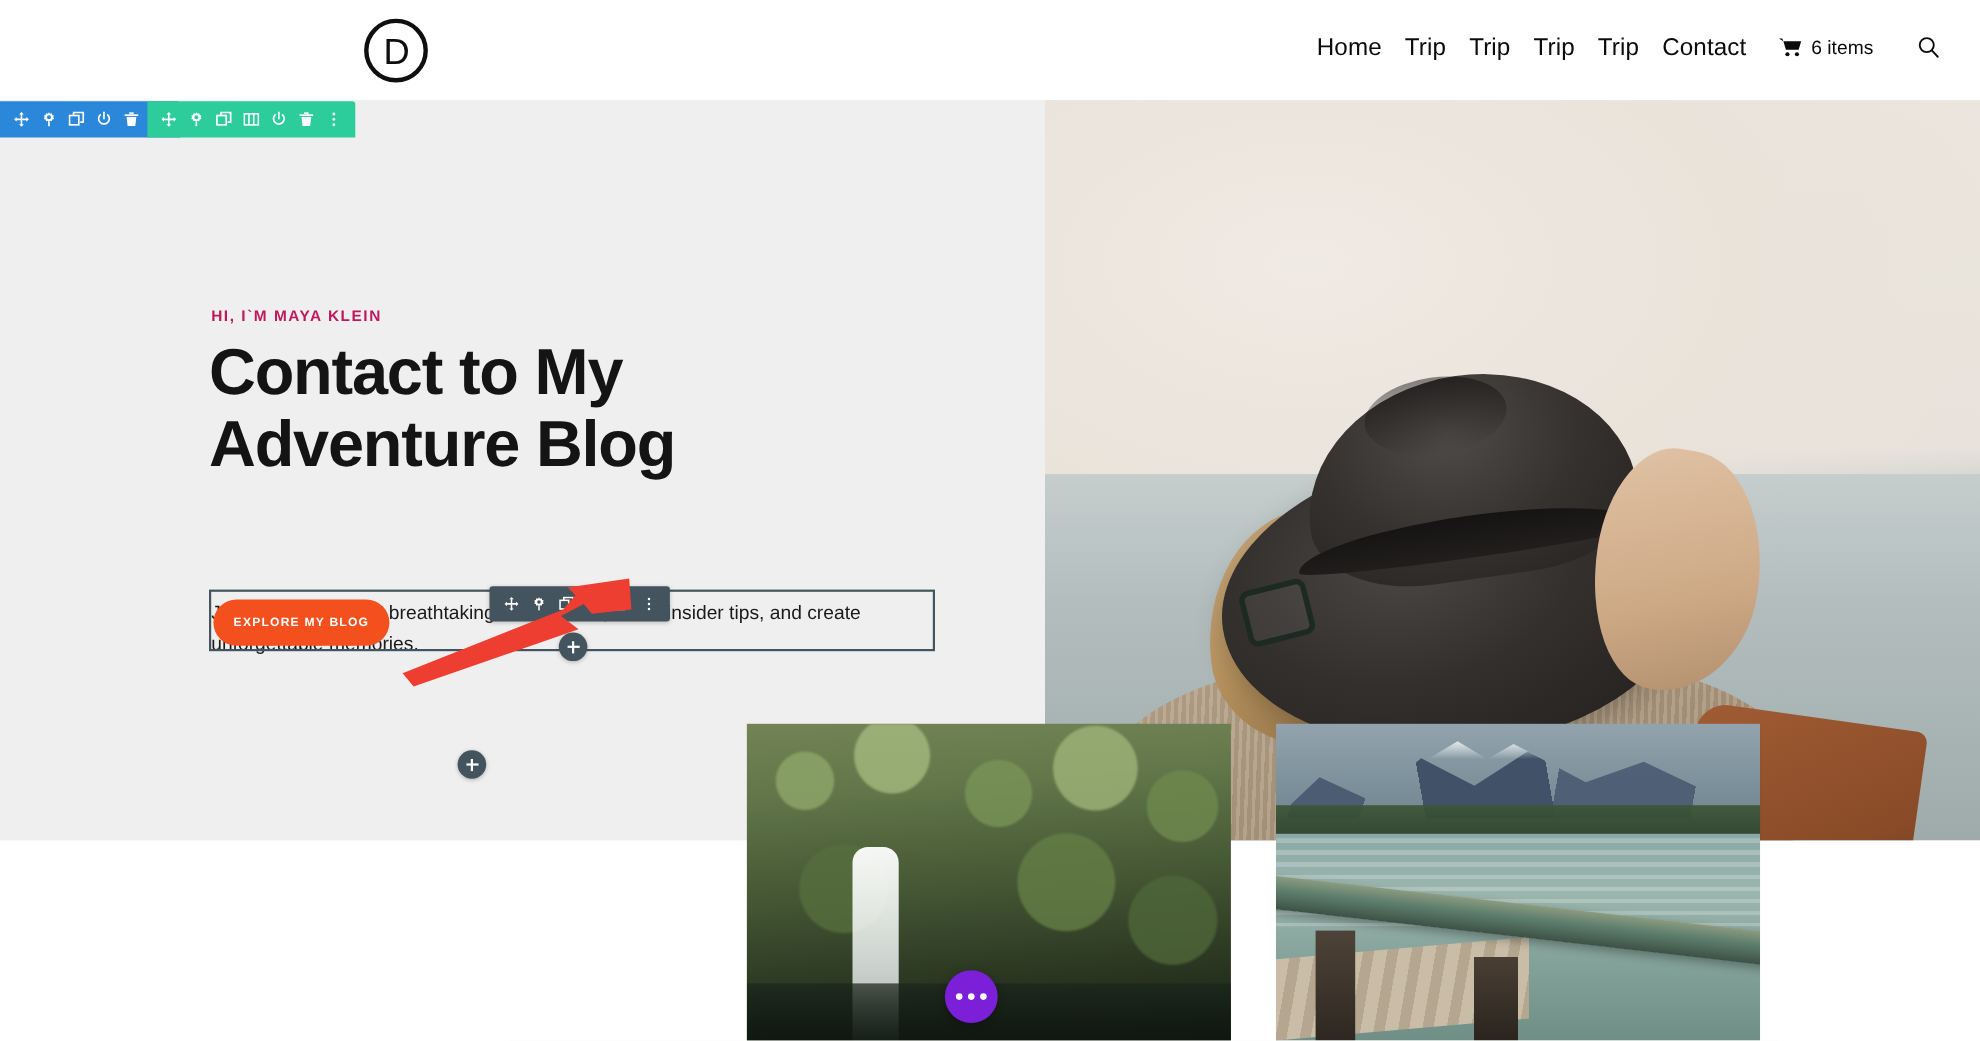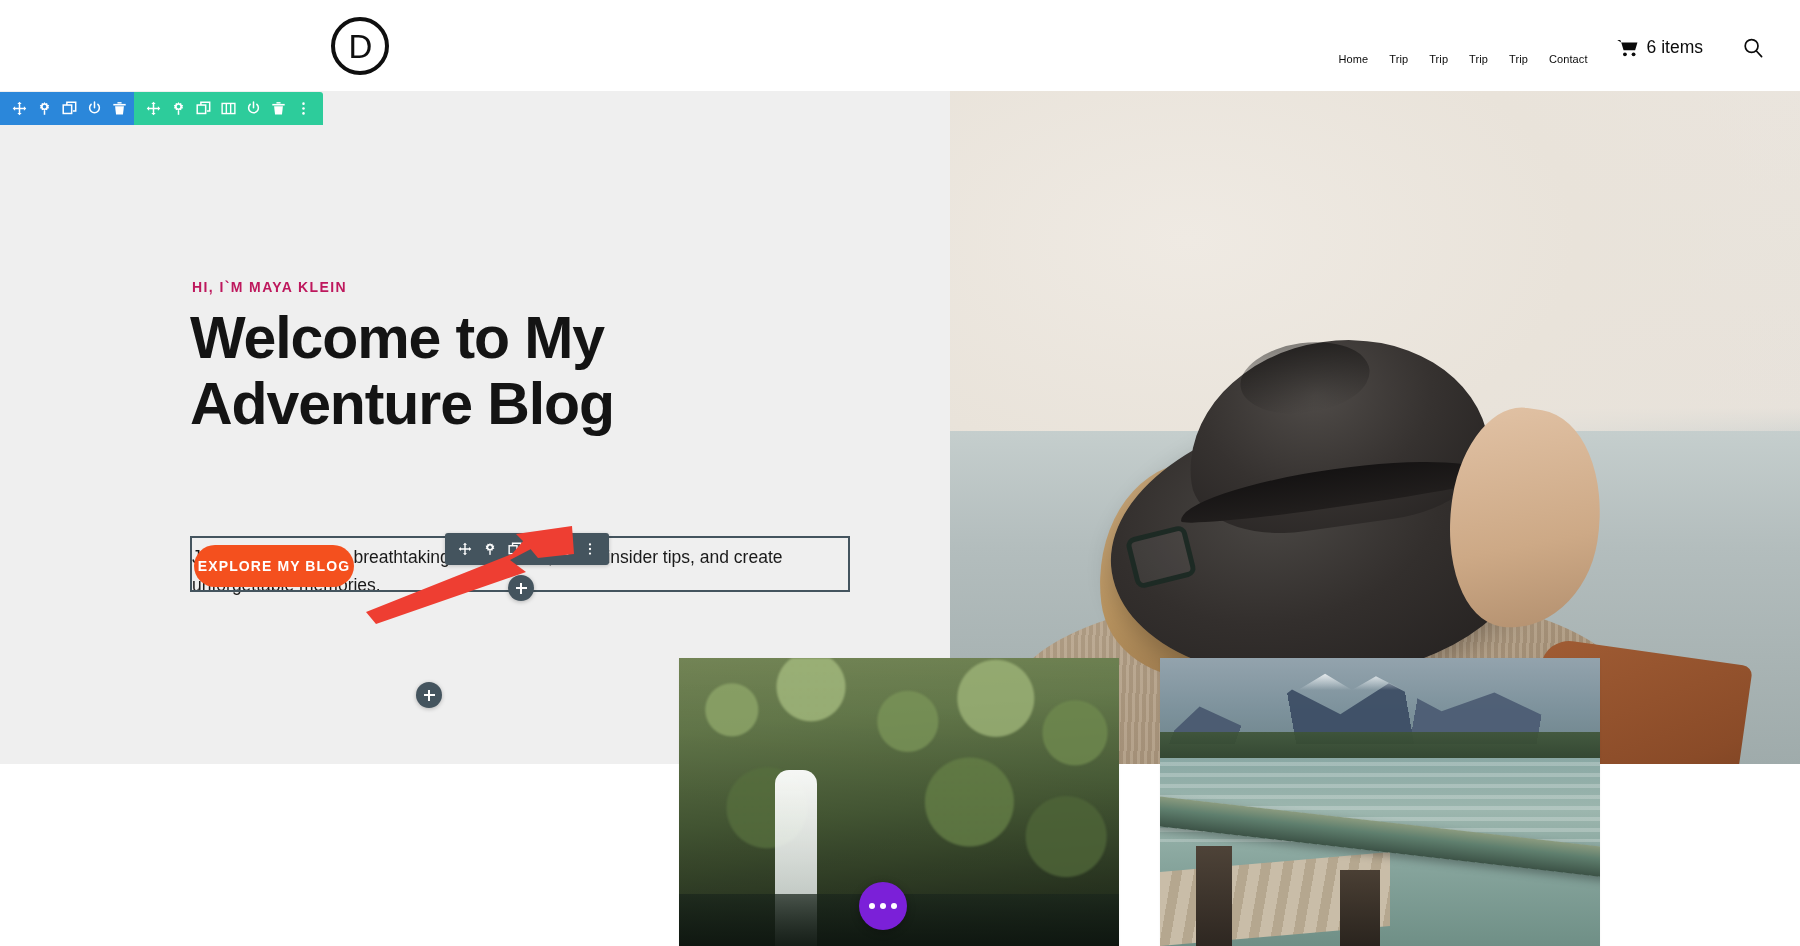--- a/index.html
+++ b/index.html
@@ -27,22 +27,22 @@
   .logo-letter {
     font-family: "Liberation Sans", sans-serif;
     font-size: 33px; font-weight: 400; color:#0f0f0f;
     line-height: 1; letter-spacing: 0; margin-left:1px;
   }
   .main-nav {
     position:absolute; right:36px; top:30px;
     display:flex; align-items:center; gap:21px;
   }
   .nav-link {
-    font-size:11px; color:#0b0b0b; font-weight:400;
-    text-decoration:none; white-space:nowrap; letter-spacing:.1px;margin-top:23px;
+    font-size:22px; color:#0b0b0b; font-weight:400;
+    text-decoration:none; white-space:nowrap; letter-spacing:.1px;
   }
   .cart-block { display:flex; align-items:center; gap:8px; margin-left:8px; }
   .cart-icon { display:block; width:22px; height:18px; }
   .cart-count { font-size:17.5px; color:#0b0b0b; white-space:nowrap; }
   .search-btn { margin-left:18px; display:flex; align-items:center; }
 
   
   .hero-section {
     position:absolute; left:0; top:91px; width:1800px; height:673px;
     background:#efefef;
@@ -248,21 +248,21 @@
   .tb-btn svg { display:block; }
 
   
   .row-outline {
     position:absolute; left:190px; top:536px; width:660px; height:56px;
     border:2px solid #44545e; z-index:30; pointer-events:none;
   }
   .explore-btn {
     position:absolute; left:194px; top:545px; width:160px; height:42px;
     background:#f4501e; color:#fff; border:none; border-radius:21px;
-    font-size:14px; font-weight:700; letter-spacing:1.1px;
+    font-size:11px; font-weight:700; letter-spacing:1.1px;
     cursor:pointer; z-index:32;
   }
   .add-btn {
     position:absolute; width:26px; height:26px; border-radius:50%;
     background:#44545e; border:none; cursor:pointer; z-index:45;
     display:flex; align-items:center; justify-content:center;
     box-shadow:0 1px 4px rgba(0,0,0,.25);
   }
   .add-btn .plus-v, .add-btn .plus-h { position:absolute; background:#fff; }
   .add-btn .plus-h { width:11px; height:2px; }
@@ -306,21 +306,21 @@
           <line x1="14.4" y1="14" x2="19.6" y2="19.6" stroke="#0b0b0b" stroke-width="1.7" stroke-linecap="round"></line>
         </svg>
       </button>
     </nav>
   </header>
 
   <section class="hero-section">
     <div class="hero-left">
       <div class="hero-eyebrow">HI, I`M MAYA KLEIN</div>
       <h1 class="hero-title">
-        <span>Welcome to My</span><br>
+        <span>Contact to My</span><br>
         <span>Adventure Blog</span>
       </h1>
       <p class="hero-sub">Join me as I explore breathtaking destinations, share insider tips, and create unforgettable memories.</p>
     </div>
 
     <div class="hero-photo">
       <div class="sea-line"></div>
       <div class="body-knit"></div>
       <div class="hair"></div>
       <div class="collar"></div>

